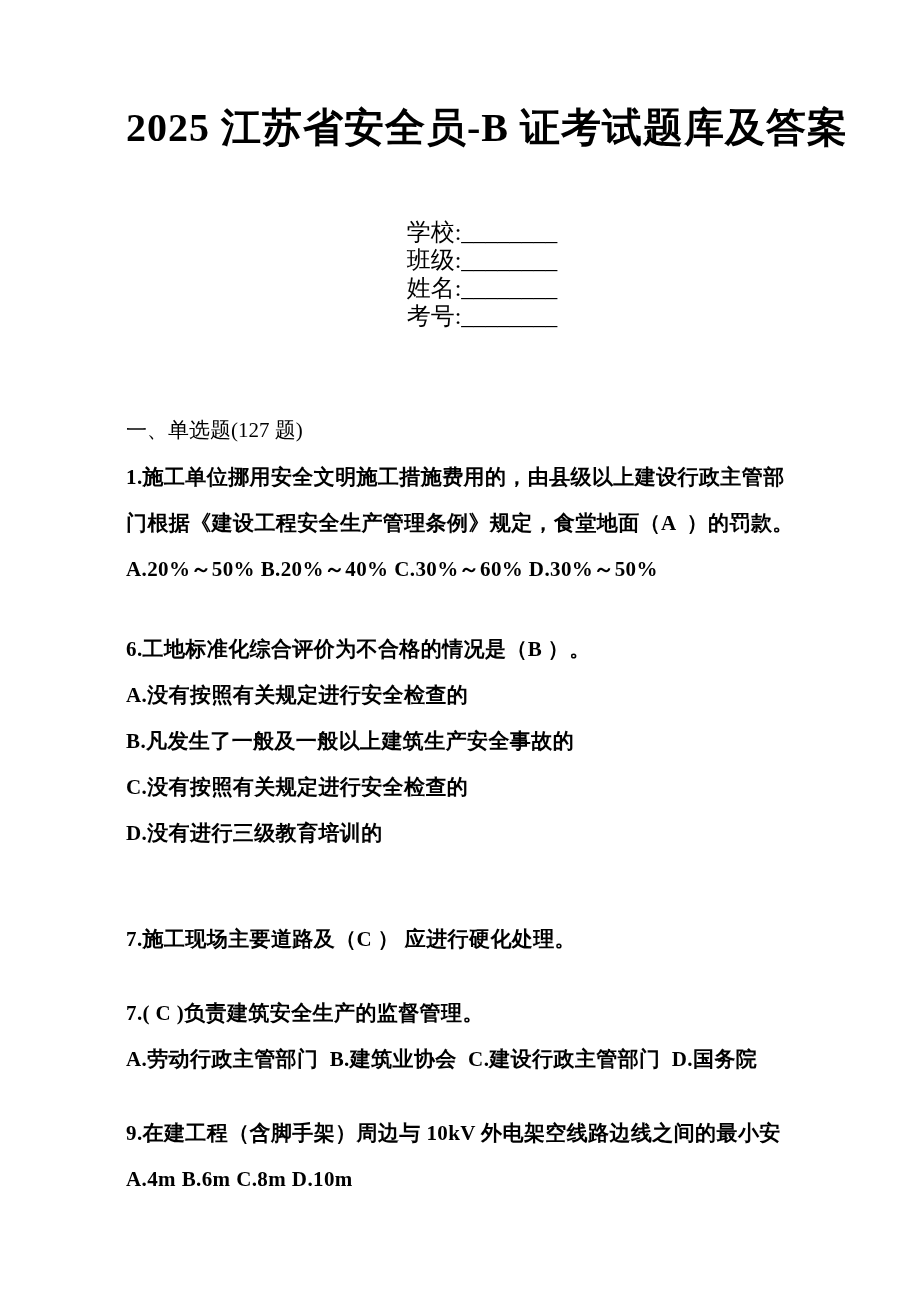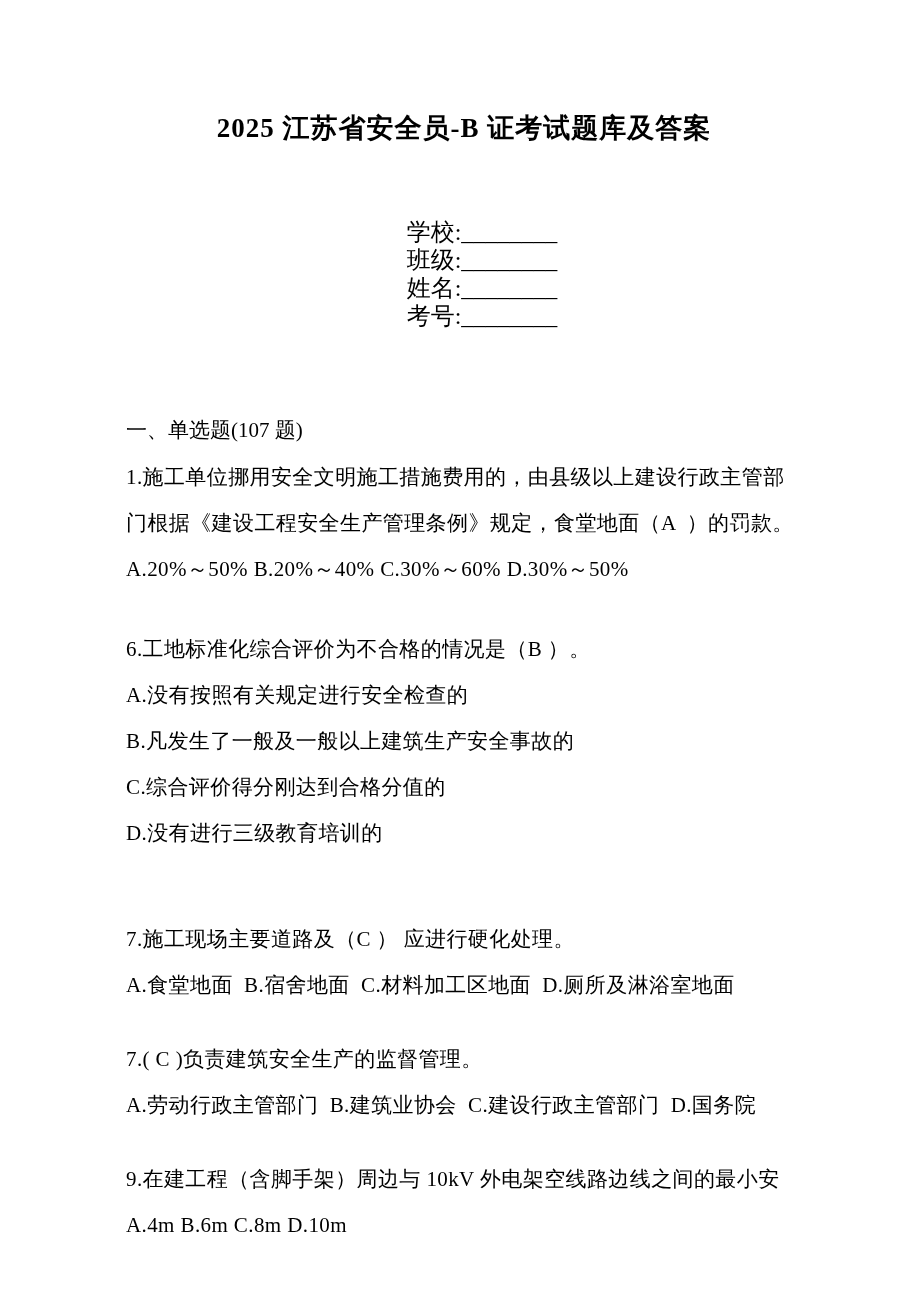--- a/index.html
+++ b/index.html
@@ -19,21 +19,21 @@
     height: 1302px;
     background: #ffffff;
     box-sizing: border-box;
   }
   .content {
     margin-left: 126px;
     width: 676px;
   }
   .doc-title {
     margin-top: 106px;
-    font-size: 27px;
+    font-size: 40px;
     font-weight: bold;
     text-align: center;
     letter-spacing: 1px;
     line-height: 44px;
     white-space: pre;
   }
   .form-line {
     margin-top: 40px;
     text-align: center;
     font-size: 24px;
@@ -50,20 +50,21 @@
     line-height: 28px;
     white-space: pre;
   }
   .question {
     font-size: 21px;
   }
   .q-line {
     line-height: 46px;
     white-space: pre-wrap;
     letter-spacing: 0.4px;
+    font-weight: bold;
   }
   .q1 { margin-top: 10px; }
   .q2 { margin-top: 34px; }
   .q3 { margin-top: 60px; }
   .q4 { margin-top: 28px; }
   .q5 { margin-top: 28px; }
 </style>
 </head>
 <body>
 
@@ -72,39 +73,38 @@
 
     <div class="doc-title">2025 江苏省安全员-B 证考试题库及答案</div>
 
     <div class="form-line">
       <span class="form-field"><span>学校:</span><span>________</span></span>
       <span class="form-field"><span>班级:</span><span>________</span></span>
       <span class="form-field"><span>姓名:</span><span>________</span></span>
       <span class="form-field"><span>考号:</span><span>________</span></span>
     </div>
 
-    <div class="section-heading">一、单选题(107 题)</div>
+    <div class="section-heading">一、单选题(127 题)</div>
 
     <div class="question q1">
       <div class="q-line">1.施工单位挪用安全文明施工措施费用的，由县级以上建设行政主管部</div>
       <div class="q-line">门根据《建设工程安全生产管理条例》规定，食堂地面（A  ）的罚款。</div>
       <div class="q-line">A.20%～50% B.20%～40% C.30%～60% D.30%～50%</div>
     </div>
 
     <div class="question q2">
       <div class="q-line">6.工地标准化综合评价为不合格的情况是（B ）。</div>
       <div class="q-line">A.没有按照有关规定进行安全检查的</div>
       <div class="q-line">B.凡发生了一般及一般以上建筑生产安全事故的</div>
-      <div class="q-line">C.综合评价得分刚达到合格分值的</div>
+      <div class="q-line">C.没有按照有关规定进行安全检查的</div>
       <div class="q-line">D.没有进行三级教育培训的</div>
     </div>
 
     <div class="question q3">
       <div class="q-line">7.施工现场主要道路及（C ） 应进行硬化处理。</div>
-      <div class="q-line">A.食堂地面  B.宿舍地面  C.材料加工区地面  D.厕所及淋浴室地面</div>
     </div>
 
     <div class="question q4">
       <div class="q-line">7.( C )负责建筑安全生产的监督管理。</div>
       <div class="q-line">A.劳动行政主管部门  B.建筑业协会  C.建设行政主管部门  D.国务院</div>
     </div>
 
     <div class="question q5">
       <div class="q-line">9.在建工程（含脚手架）周边与 10kV 外电架空线路边线之间的最小安</div>
       <div class="q-line">A.4m B.6m C.8m D.10m</div>

